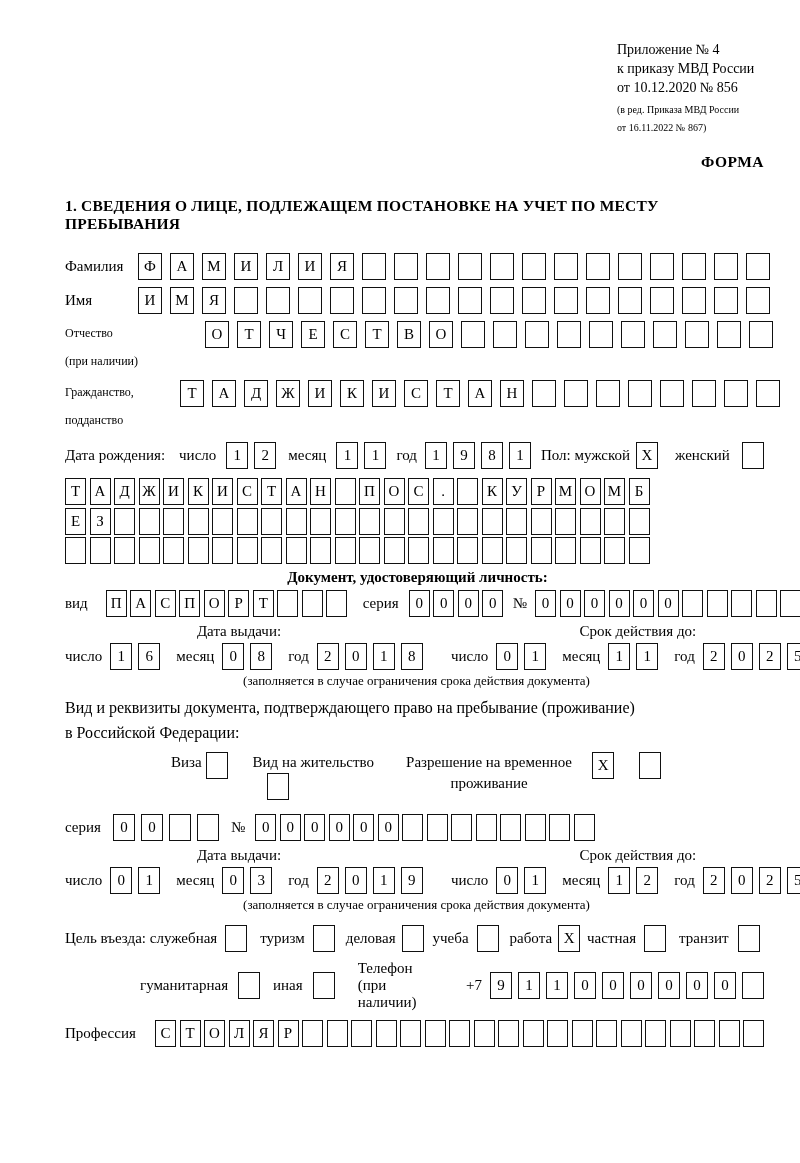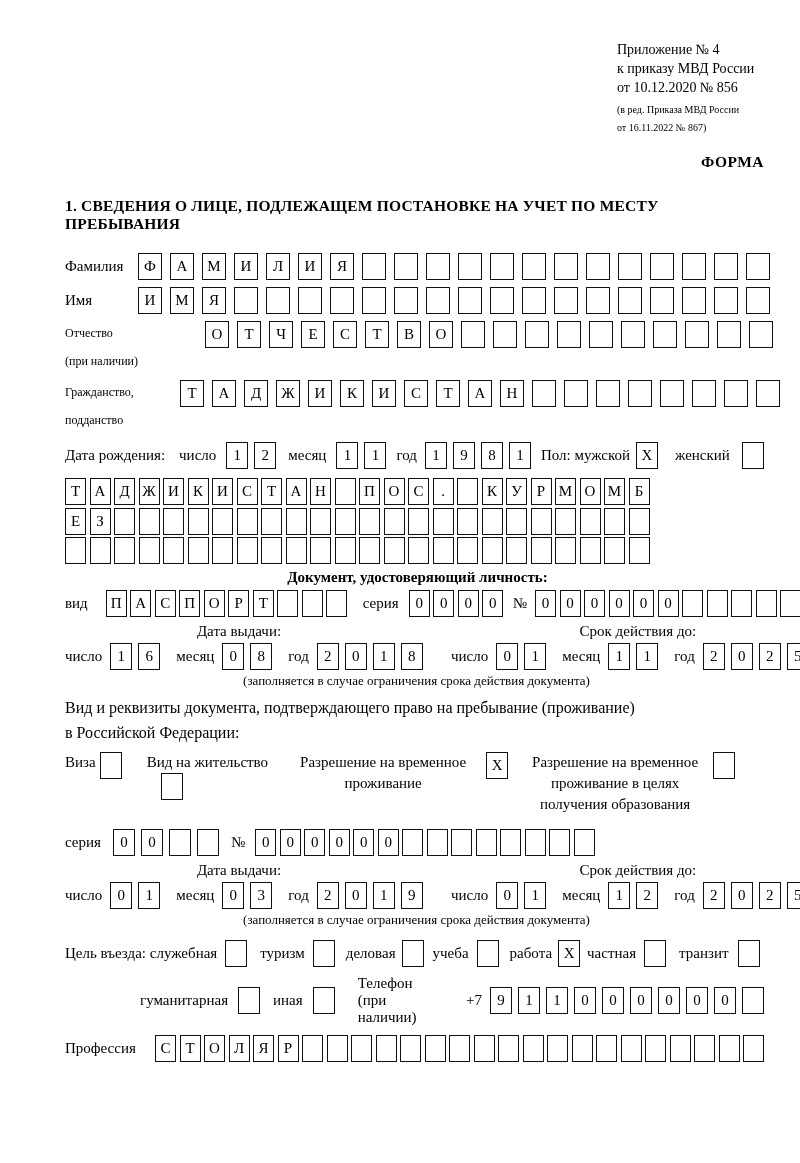--- a/index.html
+++ b/index.html
@@ -36,21 +36,21 @@
   .date-cols { display:flex; margin-top:10px; font-size:15px; }
   .date-col-l { width:348px; flex:none; }
   .date-col-r { margin-left:38px; flex:none; }
   .date-head { text-align:center; margin-bottom:3px; }
   .date-line { display:flex; align-items:center; }
   .date-line .w { margin:0 8px 0 0; }
   .date-line .boxes { margin-right:10px; }
   .note-right { font-size:13px; text-align:center; margin-top:3px; padding-right:2px; }
   .para { font-size:16px; line-height:22px; margin-top:8px; }
   
-  .permit-row { display:flex; align-items:flex-start; margin-top:8px; font-size:15px; }
+  .permit-row { display:flex; align-items:flex-start; margin-top:8px; font-size:15px;justify-content:center; }
   .permit-item { display:flex; align-items:flex-start; }
   .permit-label { text-align:center; line-height:21px; }
   
   .purpose { display:flex; align-items:center; margin-top:12px; font-size:15px; flex-wrap:nowrap; }
   .center-bold { text-align:center; font-weight:bold; font-size:15px; margin-top:10px; }
 </style>
 </head>
 <body>
 
 <div class="page">
@@ -393,21 +393,20 @@
           <span class="box"></span>
         </div>
     </div>
     <div class="permit-item" style="margin-left:20px;">
       <span class="permit-label" style="width:190px;">Разрешение на временное проживание</span>
       <div class="boxes" style="margin-left:8px;">
           <span class="box">X</span>
         </div>
     </div>
     <div class="permit-item" style="margin-left:14px;">
-      <span class="permit-label" style="width:180px;">Разрешение на временное проживание в целях получения образования</span>
       <div class="boxes" style="margin-left:8px;">
           <span class="box"></span>
         </div>
     </div>
   </div>
 
   <div class="row" style="margin-top:14px; align-items:center;">
     <span class="lbl" style="margin-right:12px;">серия</span>
     <div class="boxes pdate">
         <span class="box">0</span>

